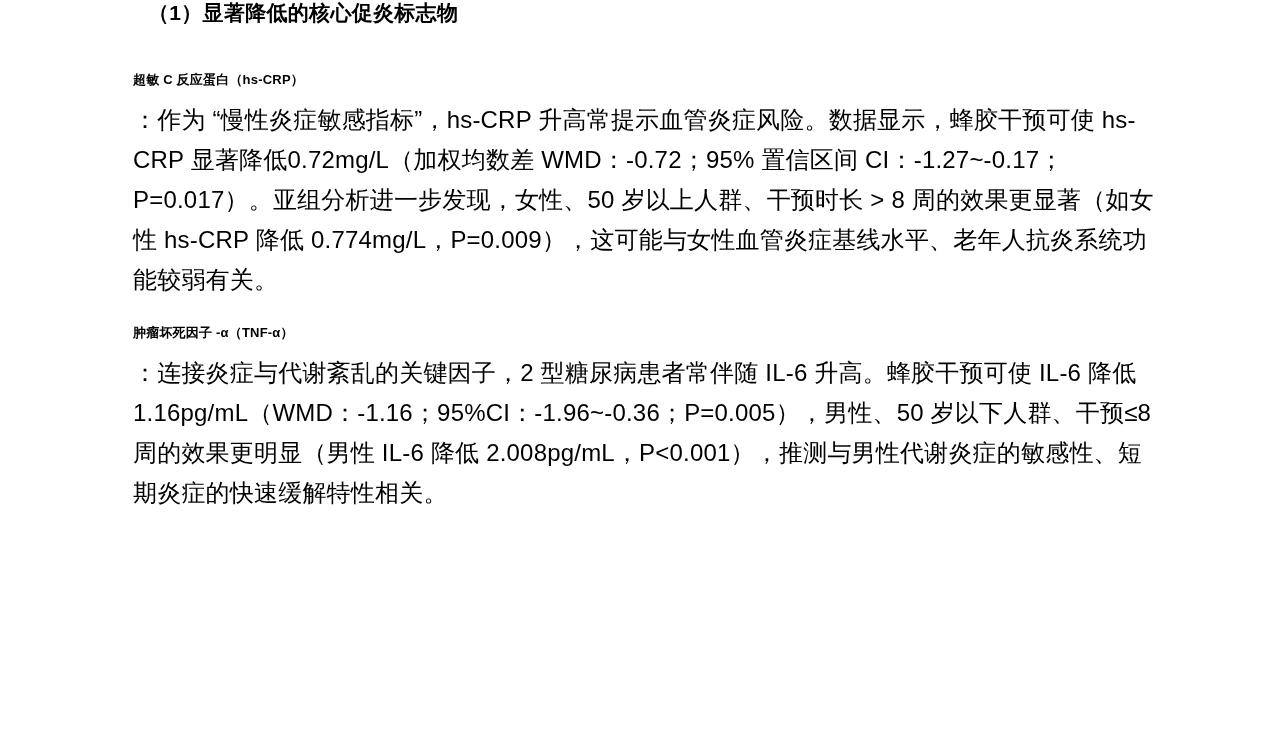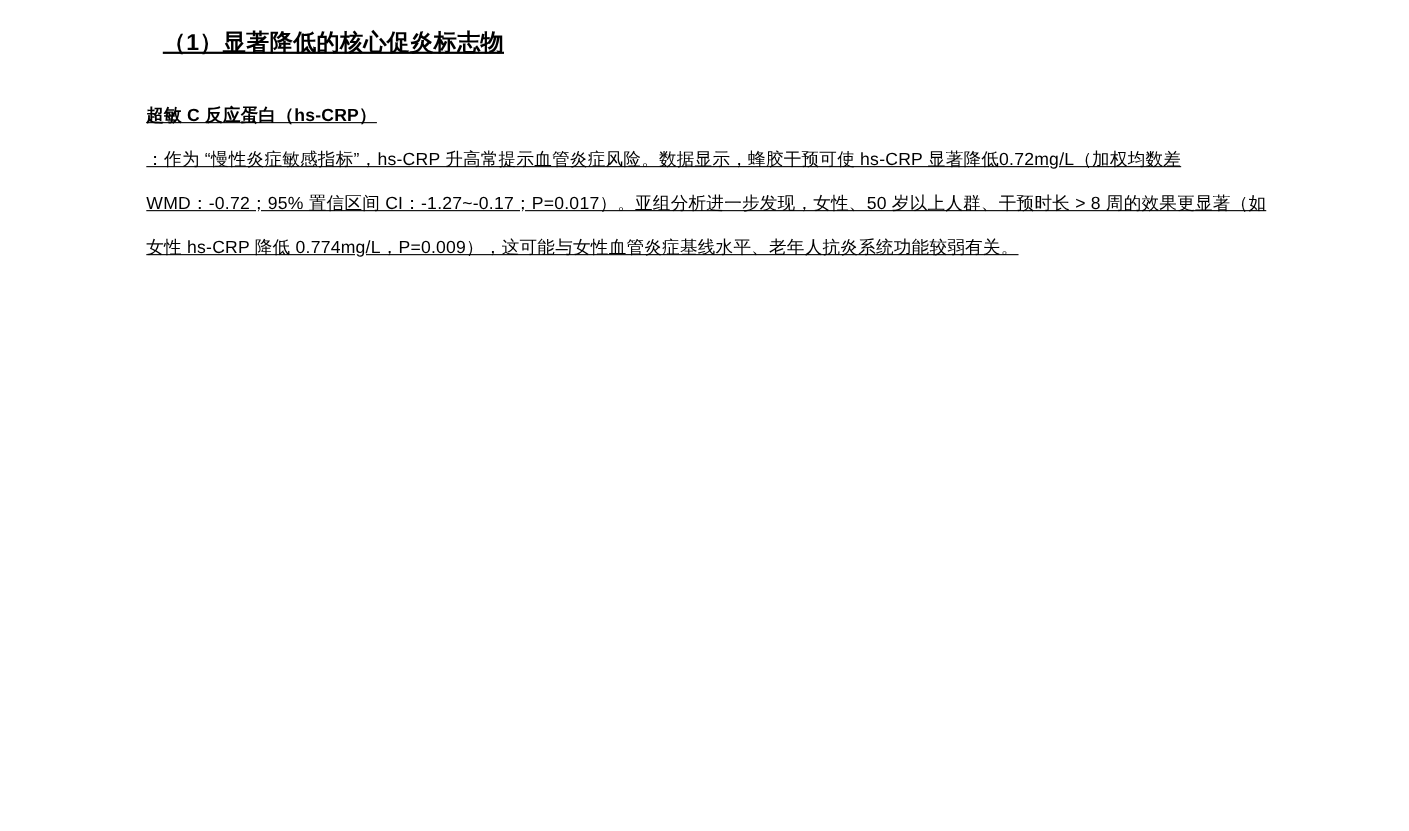--- a/index.html
+++ b/index.html
@@ -10,39 +10,38 @@
   body {
     width: 1281px;
     height: 755px;
     overflow: hidden;
     font-family: "Liberation Sans", "DejaVu Sans", sans-serif;
     color: #000000;
     -webkit-font-smoothing: antialiased;
   }
   .doc {
     box-sizing: border-box;
-    padding: 26px 126px 0 133px;
-    text-decoration: underline;
+    padding: 0 126px 0 133px;
   }
   .doc-title {
     font-size: 21px;
     font-weight: 700;
     line-height: 26px;
     margin: 0 0 34px 15px;
     letter-spacing: 0.3px;
   }
   .section-heading {
-    font-size: 16px;
+    font-size: 13px;
     font-weight: 700;
     line-height: 40px;
     margin: 0;
     letter-spacing: 0.2px;
   }
   .section-body {
-    font-size: 16px;
+    font-size: 24px;
     font-weight: 400;
     line-height: 40px;
     margin: 0 0 13px 0;
     letter-spacing: 0.2px;
     text-align: left;
     word-break: normal;
     overflow-wrap: break-word;
   }
 </style>
 </head>
@@ -51,18 +50,20 @@
 <div class="doc">
 
   <h1 class="doc-title">（1）显著降低的核心促炎标志物</h1>
 
   <section>
     <h2 class="section-heading">超敏 C 反应蛋白（hs-CRP）</h2>
     <p class="section-body">：作为 “慢性炎症敏感指标”，hs-CRP 升高常提示血管炎症风险。数据显示，蜂胶干预可使 hs-CRP 显著降低0.72mg/L（加权均数差 WMD：-0.72；95% 置信区间 CI：-1.27~-0.17；P=0.017）。亚组分析进一步发现，女性、50 岁以上人群、干预时长 &gt; 8 周的效果更显著（如女性 hs-CRP 降低 0.774mg/L，P=0.009），这可能与女性血管炎症基线水平、老年人抗炎系统功能较弱有关。</p>
   </section>
 
   <section>
+    <h2 class="section-heading">肿瘤坏死因子 -α（TNF-α）</h2>
   </section>
 
   <section>
+    <p class="section-body">：连接炎症与代谢紊乱的关键因子，2 型糖尿病患者常伴随 IL-6 升高。蜂胶干预可使 IL-6 降低 1.16pg/mL（WMD：-1.16；95%CI：-1.96~-0.36；P=0.005），男性、50 岁以下人群、干预≤8 周的效果更明显（男性 IL-6 降低 2.008pg/mL，P&lt;0.001），推测与男性代谢炎症的敏感性、短期炎症的快速缓解特性相关。</p>
   </section>
 
 </div>
 
 </body></html>

